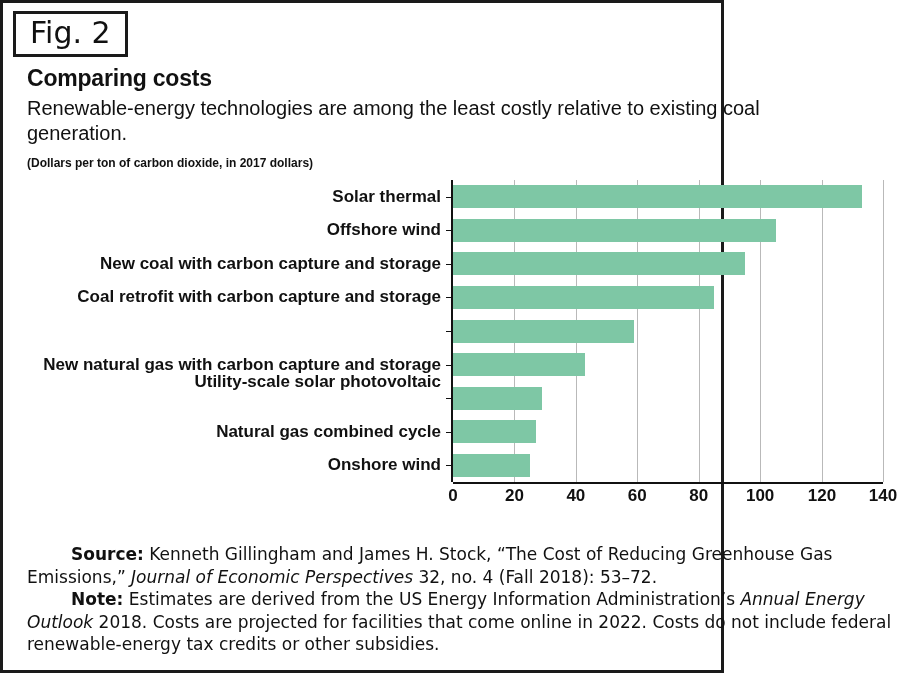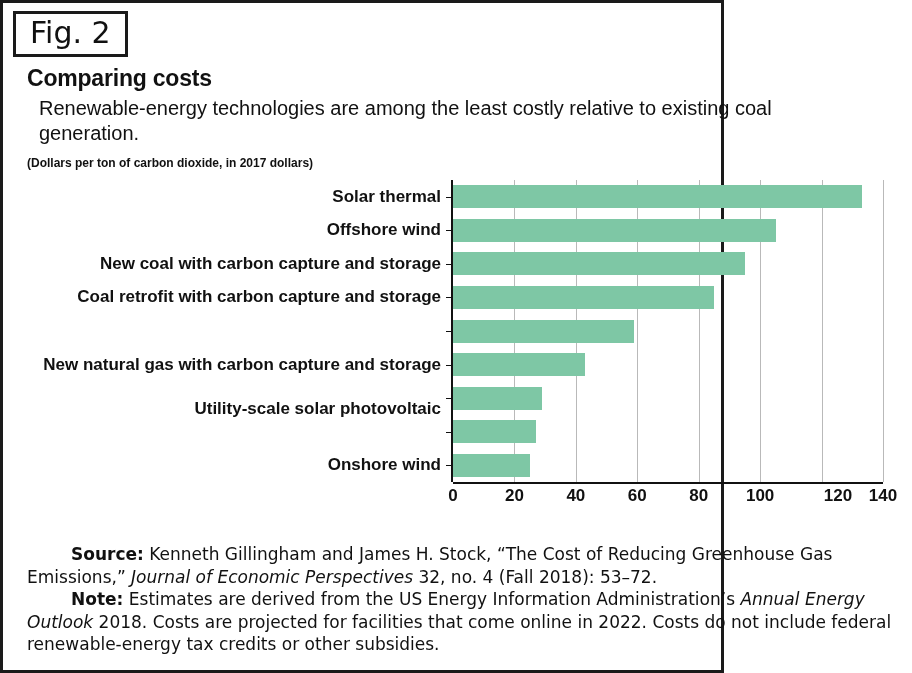--- a/index.html
+++ b/index.html
@@ -45,21 +45,21 @@
     font-size: 23px;
     font-weight: bold;
     letter-spacing: -0.2px;
     margin: 0 0 4px 0;
     color: #111111;
   }
   .chart-subtitle {
     font-size: 20px;
     font-weight: 400;
     line-height: 25px;
-    margin: 0 0 10px 12px;
+    margin: 0 0 10px 0;
     color: #111111;
     max-width: 820px;
   }
   .chart-units {
     font-size: 12px;
     font-weight: bold;
     margin: 0 0 10px 0;
     color: #111111;
   }
 
@@ -158,21 +158,22 @@
     <div class="chart-subtitle">Renewable-energy technologies are among the least costly relative to existing coal generation.</div>
     <div class="chart-units">(Dollars per ton of carbon dioxide, in 2017 dollars)</div>
 
     <div class="chart">
       <div class="labels-col" id="labels-col">
           <div class="row-label" style="top: 6.77778px;">Solar thermal</div>
           <div class="row-label" style="top: 40.3333px;">Offshore wind</div>
           <div class="row-label" style="top: 73.8889px;">New coal with carbon capture and storage</div>
           <div class="row-label" style="top: 107.444px;">Coal retrofit with carbon capture and storage</div>
           <div class="row-label" style="top: 174.556px;">New natural gas with carbon capture and storage</div>
-          <div class="row-label" style="top: 219px;">Utility-scale solar photovoltaic</div>
+          <div class="row-label" style="top: 192px;">Utility-scale solar photovoltaic</div>
+          <div class="row-label" style="top: 241.667px;">Natural gas combined cycle</div>
           <div class="row-label" style="top: 275.222px;">Onshore wind</div>
         </div>
       <div class="plot" id="plot">
         <div class="axis-line"></div>
       <div class="grid-line" style="left: 61.4286px;"></div>
           <div class="grid-line" style="left: 122.857px;"></div>
           <div class="grid-line" style="left: 184.286px;"></div>
           <div class="grid-line" style="left: 245.714px;"></div>
           <div class="grid-line" style="left: 307.143px;"></div>
           <div class="grid-line" style="left: 368.571px;"></div>
@@ -194,21 +195,21 @@
           <div class="bar" style="top: 240.167px; left: 0px; width: 82.9286px; background: rgb(126, 199, 165);"></div>
           <div class="tick-stub" style="top: 251.667px;"></div>
           <div class="bar" style="top: 273.722px; left: 0px; width: 76.7857px; background: rgb(126, 199, 165);"></div>
           <div class="tick-stub" style="top: 285.222px;"></div>
           <div class="xtick-label" style="left: 0px;">0</div>
           <div class="xtick-label" style="left: 61.4286px;">20</div>
           <div class="xtick-label" style="left: 122.857px;">40</div>
           <div class="xtick-label" style="left: 184.286px;">60</div>
           <div class="xtick-label" style="left: 245.714px;">80</div>
           <div class="xtick-label" style="left: 307.143px;">100</div>
-          <div class="xtick-label" style="left: 385px;">120</div>
+          <div class="xtick-label" style="left: 369px;">120</div>
           <div class="xtick-label" style="left: 430px;">140</div>
         </div>
     </div>
   </div>
 
   <div class="notes">
     <p>
       <b>Source:</b><span> Kenneth Gillingham and James H. Stock, “The Cost of Reducing Greenhouse Gas Emissions,” </span><i>Journal of Economic Perspectives</i><span> 32, no. 4 (Fall 2018): 53–72.</span>
     </p>
     <p>

